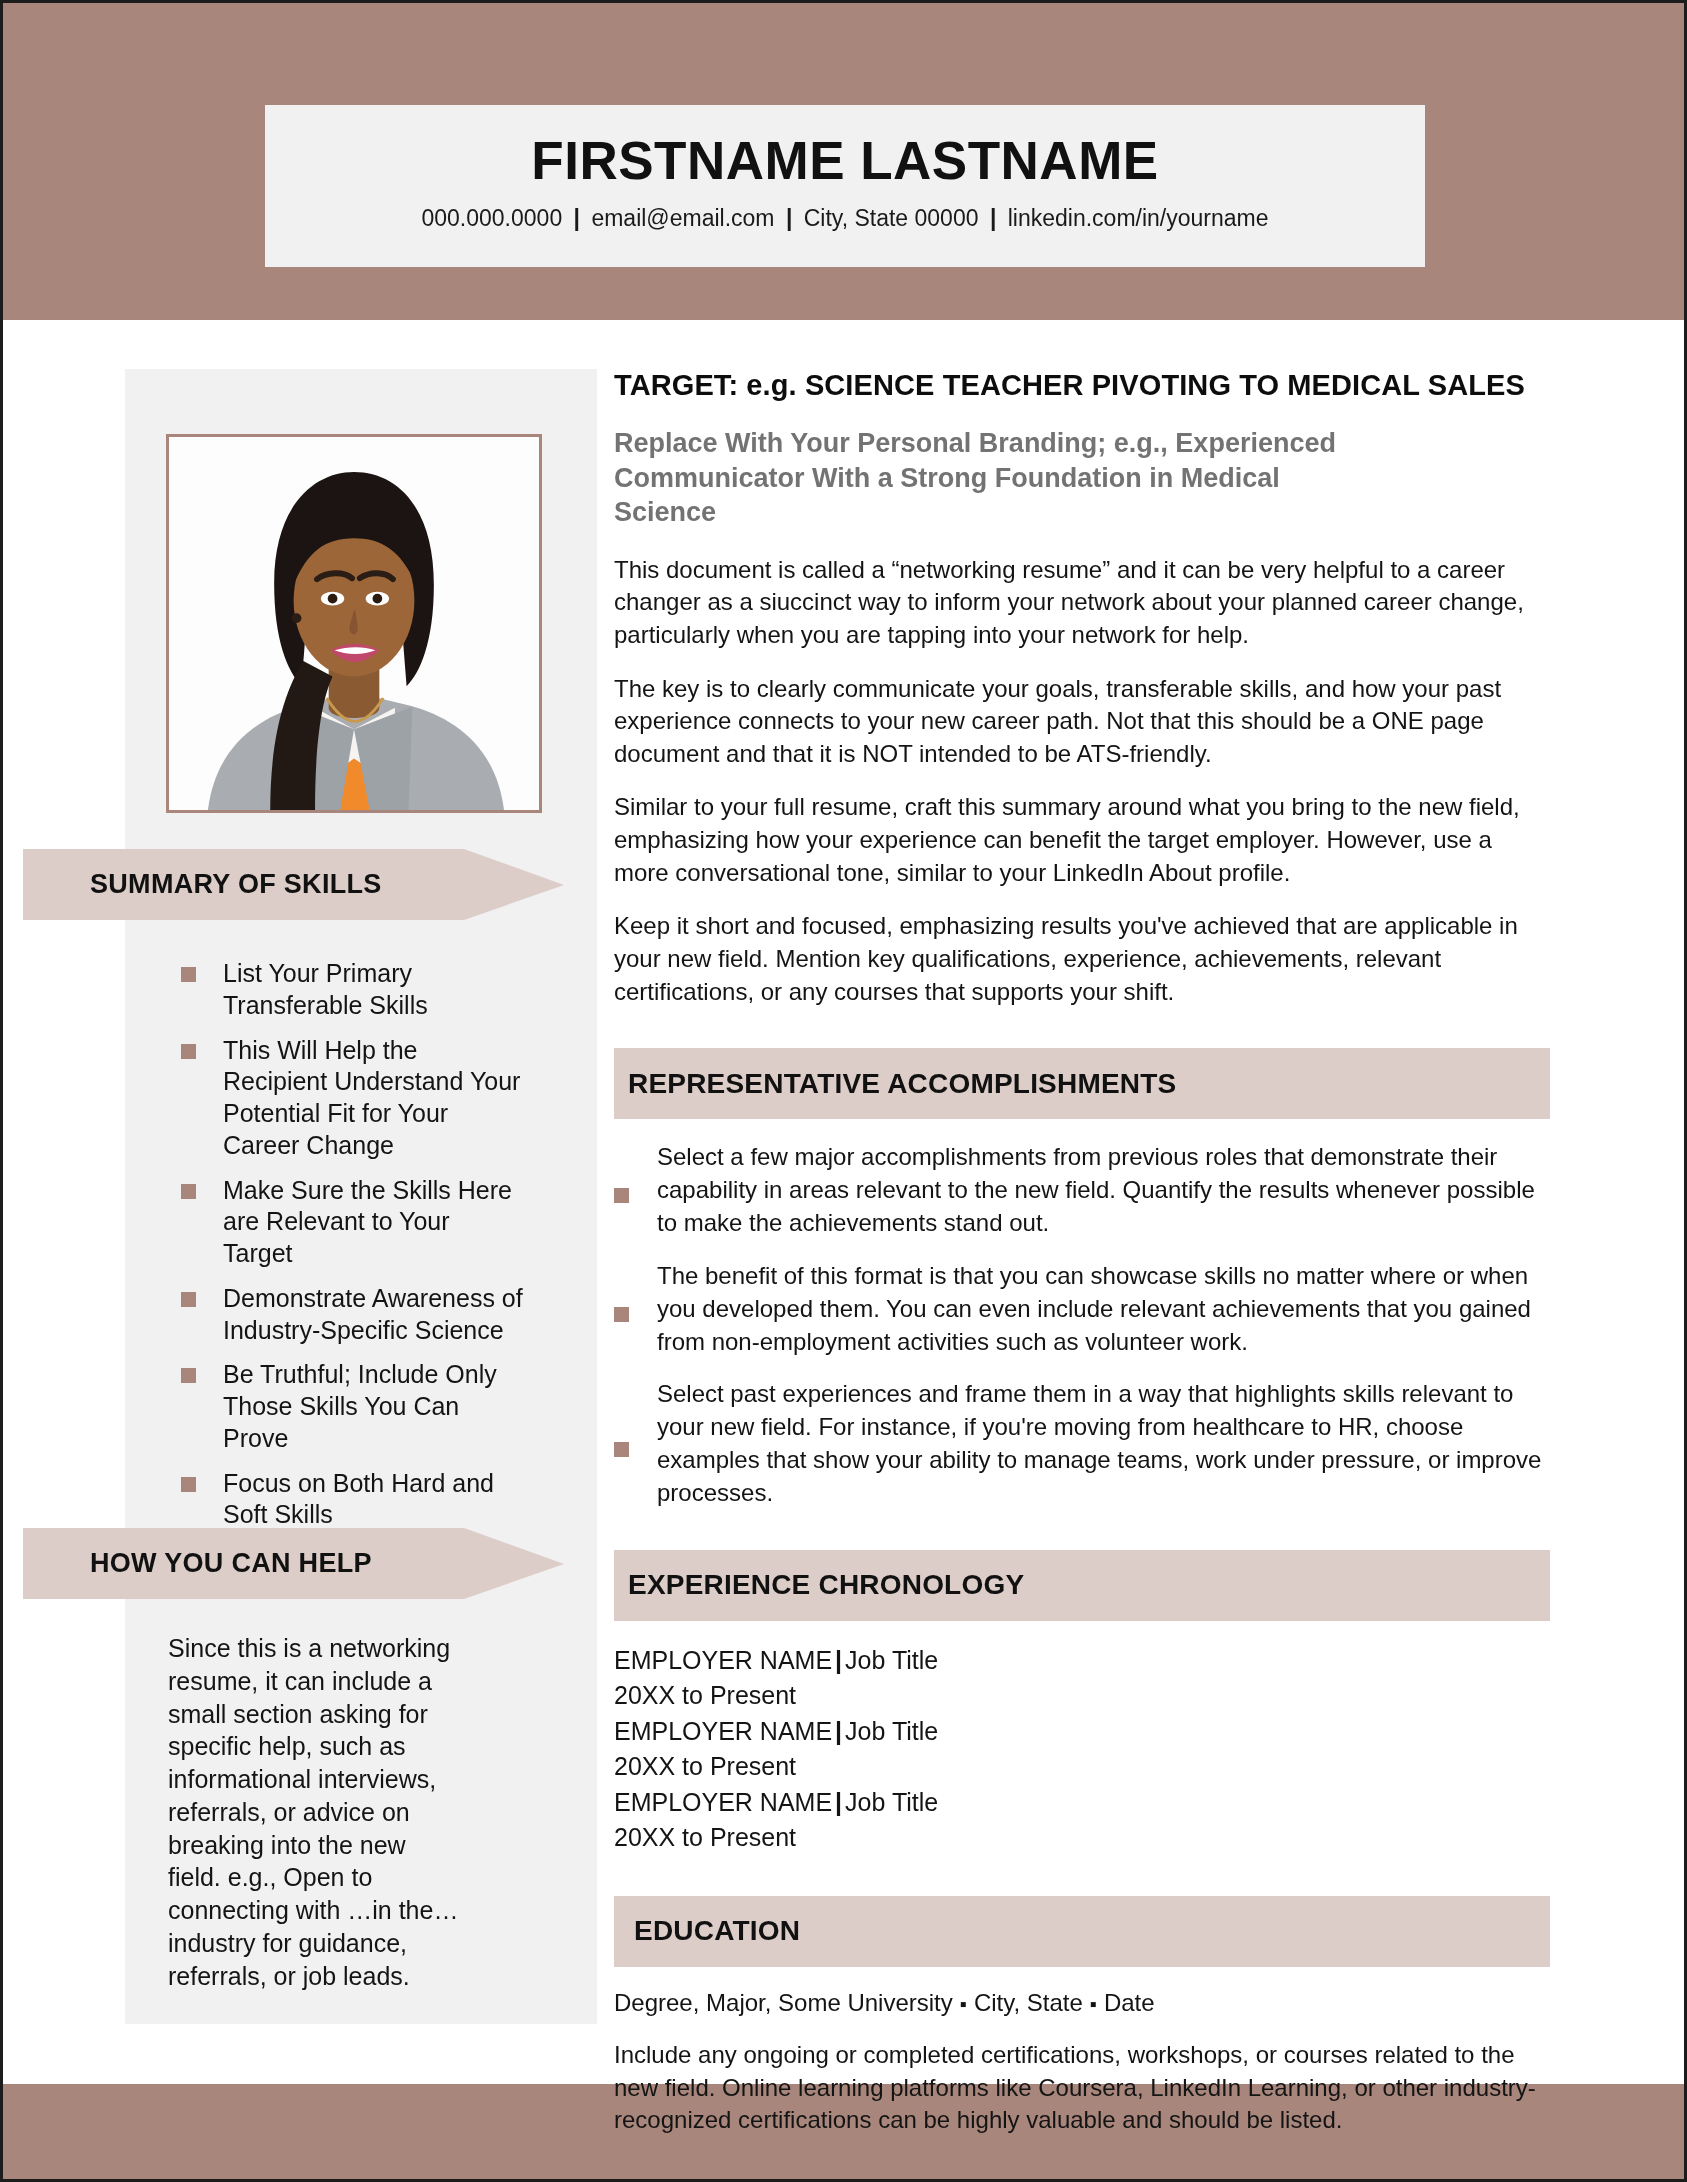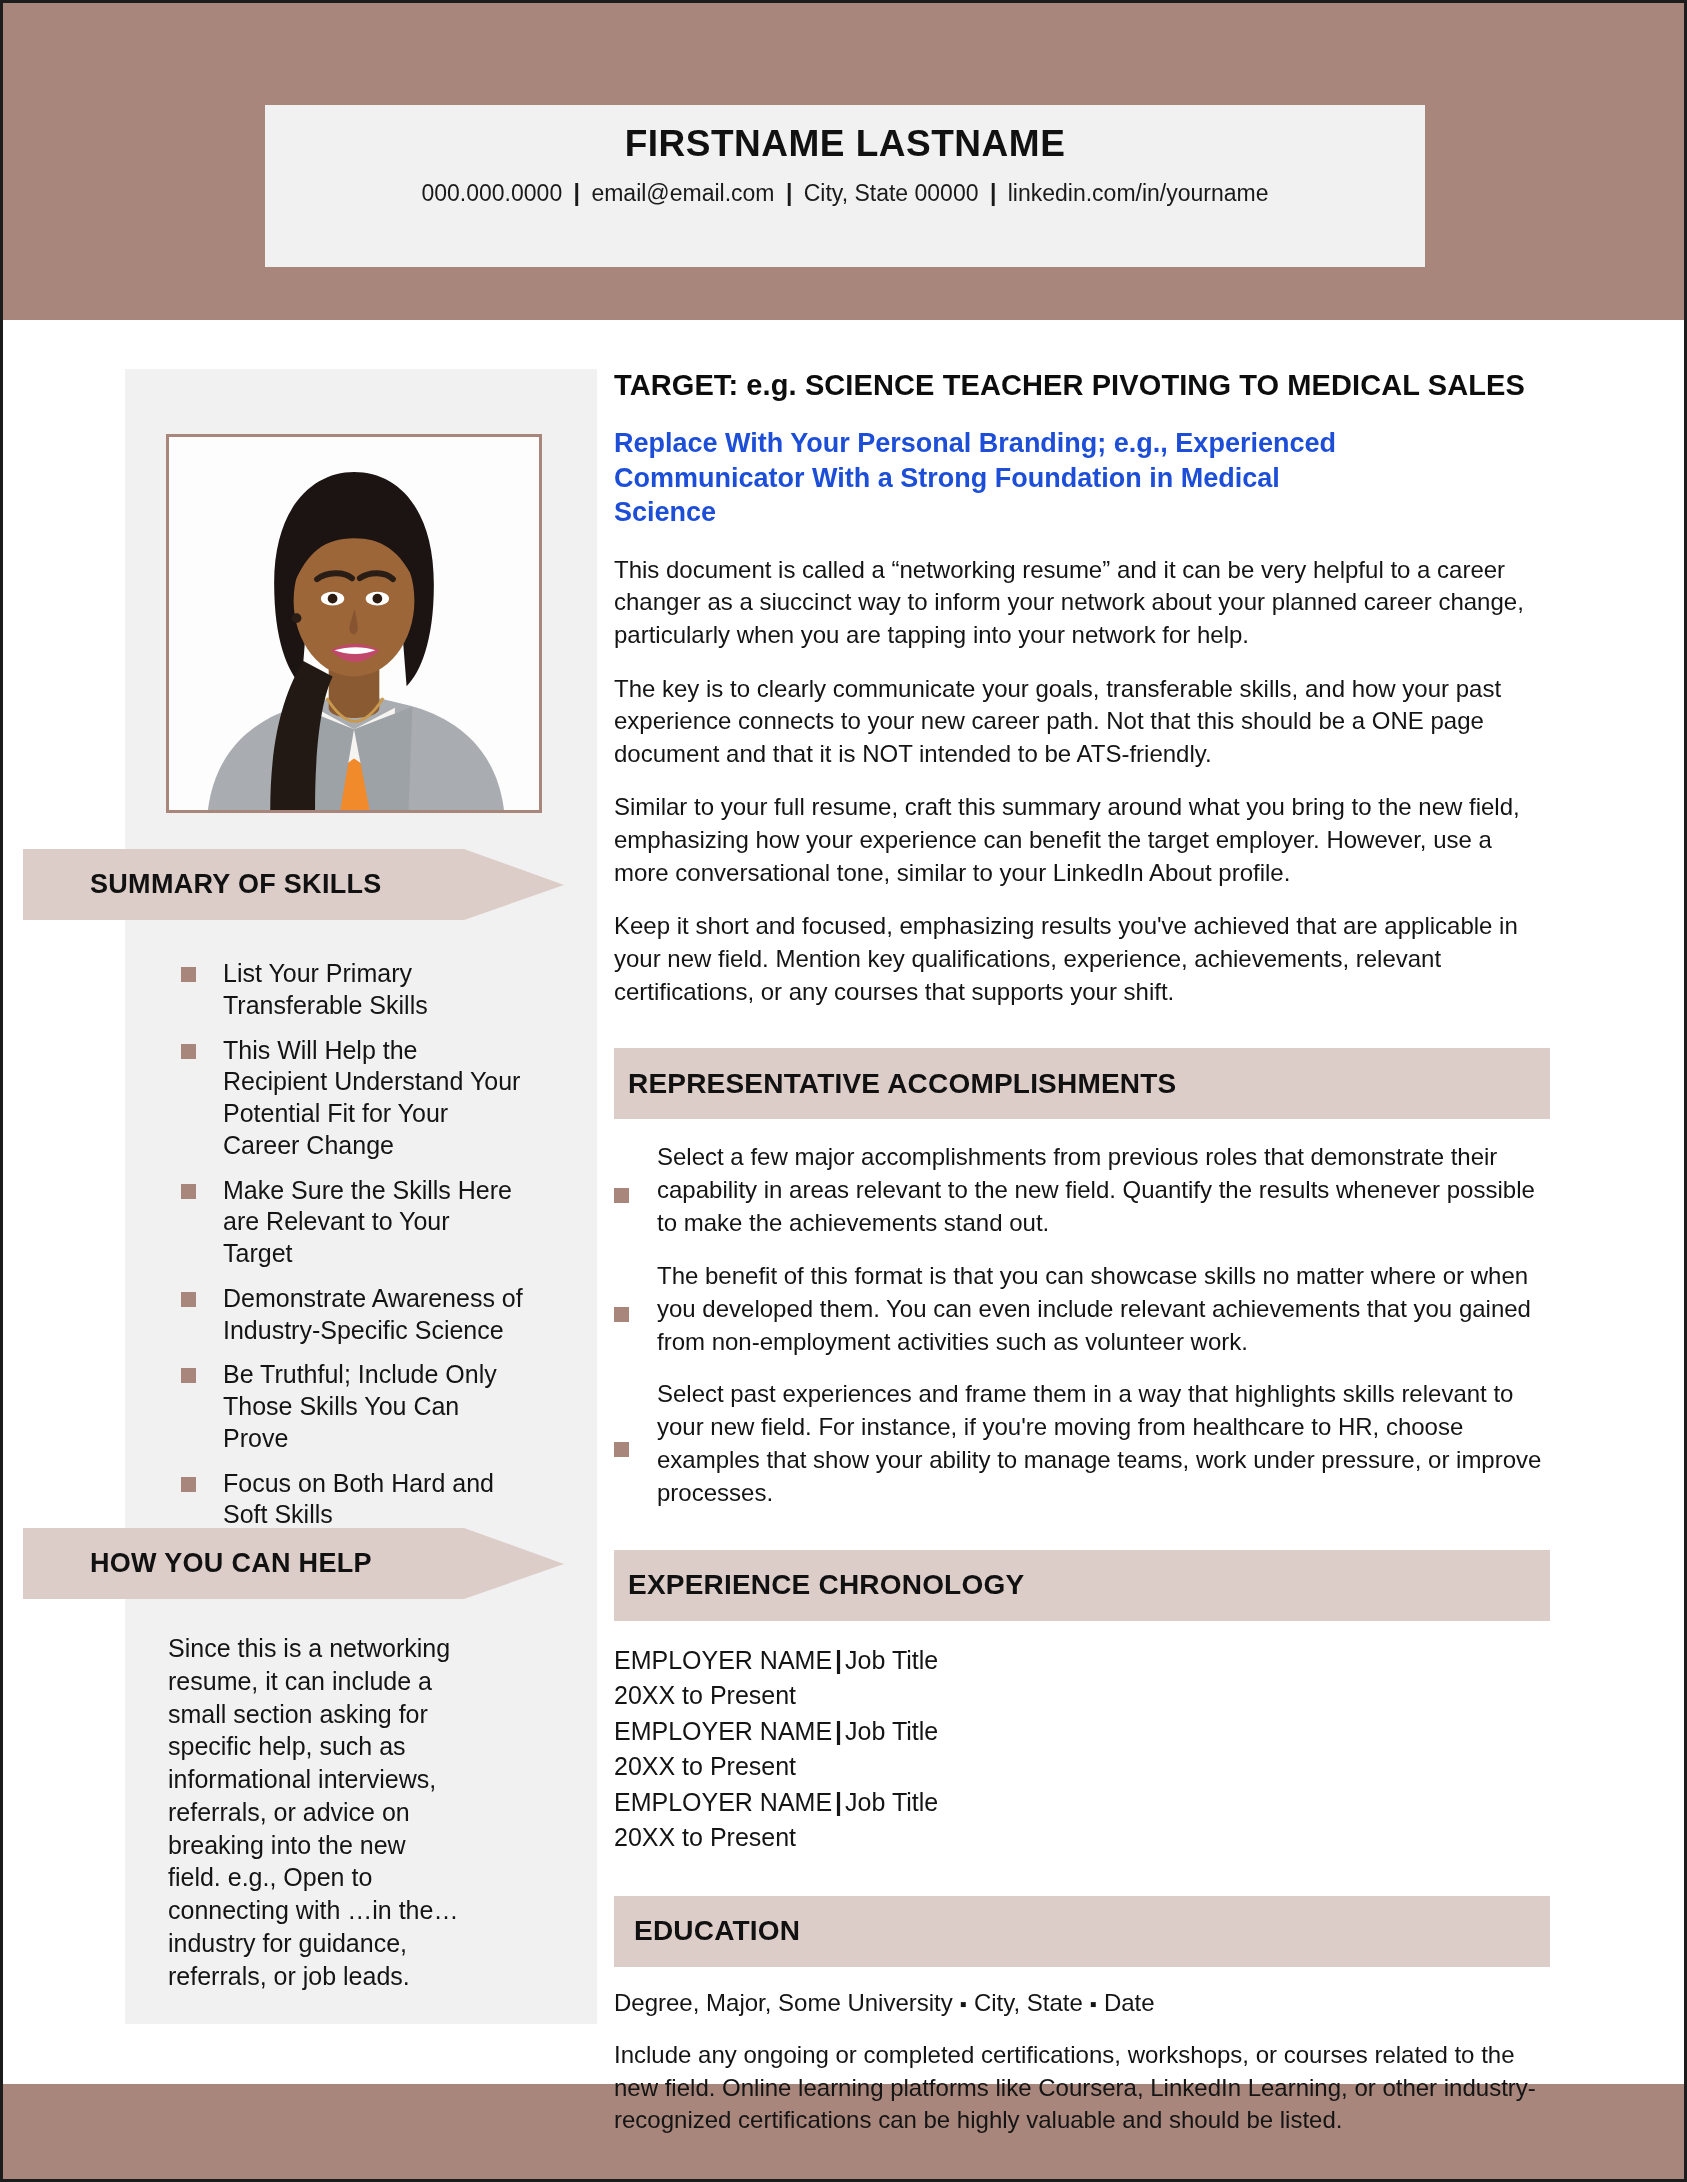--- a/index.html
+++ b/index.html
@@ -46,25 +46,25 @@
     position: absolute;
     left: 262px;
     top: 102px;
     width: 1160px;
     height: 162px;
     background: #f1f1f1;
     text-align: center;
     box-sizing: border-box;
   }
   .header-name {
-    font-size: 37px;
+    font-size: 53px;
     font-weight: 700;
     letter-spacing: 0.5px;
     color: #111111;
-    margin-top: 20px;
+    margin-top: 28px;
     line-height: 1.05;
     font-stretch: condensed;
   }
   .header-contact {
     font-size: 23px;
     color: #1a1a1a;
     margin-top: 16px;
     line-height: 1.2;
   }
   .header-contact .sep {
@@ -163,21 +163,21 @@
     font-size: 29px;
     font-weight: 700;
     color: #0d0d0d;
     letter-spacing: 0.1px;
     margin-bottom: 24px;
     white-space: nowrap;
   }
   .branding-line {
     font-size: 27px;
     font-weight: 700;
-    color: #1d4ed8;
+    color: #737373;
     line-height: 1.28;
     margin-bottom: 24px;
     max-width: 752px;
   }
   .body-para {
     font-size: 24px;
     line-height: 1.36;
     color: #141414;
     margin-bottom: 21px;
   }

